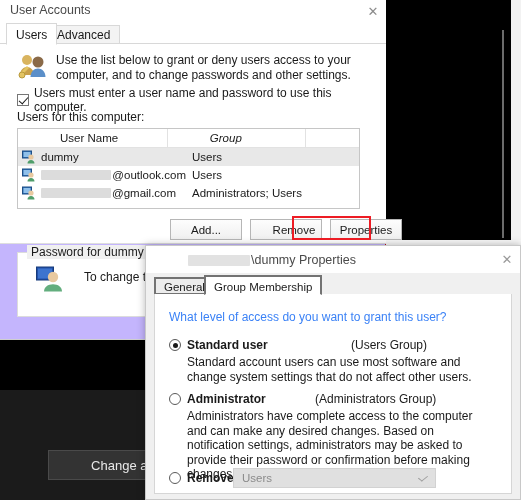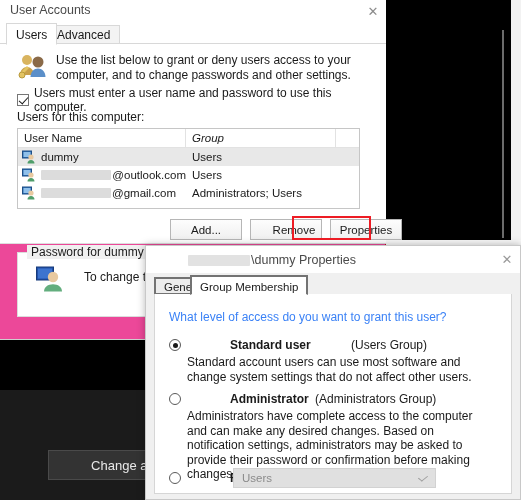--- a/index.html
+++ b/index.html
@@ -65,21 +65,21 @@
     color: #9a9a9a;
     font-size: 14px;
     display: flex; align-items: center; justify-content: center;
   }
 
   
   .ua-window {
     position: absolute;
     left: 0; top: 0;
     width: 386px; height: 340px;
-    background: #ec4899;
+    background: #c4b5fd;
     border-right: 1px solid #b91c1c;
     border-bottom: 1px solid #cfcfcf;
   }
   .ua-titlebar {
     position: absolute;
     left: 0; top: 0;
     width: 386px; height: 22px;
     background: #ffffff;
   }
   .ua-title {
@@ -196,20 +196,21 @@
     border-bottom: 1px solid #e2e2e2;
     background: #ffffff;
   }
   .ul-th {
     font-size: 11.5px;
     color: #1a1a1a;
     padding: 3px 0 0 6px;
     border-right: 1px solid #e2e2e2;
     overflow: hidden;
     white-space: nowrap;
+    margin-left: 36px;
   }
   .ul-th.c1 { width: 168px; }
   .ul-th.c2 { width: 150px; font-style: italic; }
   .ul-th.c3 { width: 23px; border-right: none; }
 
   .ul-row {
     display: flex;
     height: 18px;
     align-items: center;
   }
@@ -333,21 +334,21 @@
     background: #ececec;
   }
   .dtab.active {
     top: 2px; height: 20px;
     padding-top: 4px;
     background: #ffffff;
     border-bottom: 1px solid #ffffff;
     z-index: 2;
   }
   .dtab-general { left: 8px; }
-  .dtab-group { left: 44px; }
+  .dtab-group { left: 58px; }
   .dlg-panel {
     position: absolute;
     left: 8px; top: 48px;
     width: 358px; height: 200px;
     background: #ffffff;
     border: 1px solid #d6d6d6;
     border-top: none;
   }
   .dlg-question {
     position: absolute;
@@ -368,21 +369,21 @@
     margin-top: 1px;
   }
   .radio.checked::after {
     content: "";
     position: absolute;
     left: 2.5px; top: 2.5px;
     width: 5px; height: 5px;
     border-radius: 50%;
     background: #1a1a1a;
   }
-  .radio-label { font-size: 12px; font-weight: bold; color: #1a1a1a; white-space: nowrap; margin-left: 43px; }
+  .radio-label { font-size: 12px; font-weight: bold; color: #1a1a1a; white-space: nowrap; }
   .radio-group-note {
     position: absolute;
     font-size: 12px;
     color: #1a1a1a;
     white-space: nowrap;
   }
   .radio-desc {
     position: absolute;
     font-size: 12px;
     color: #1a1a1a;

